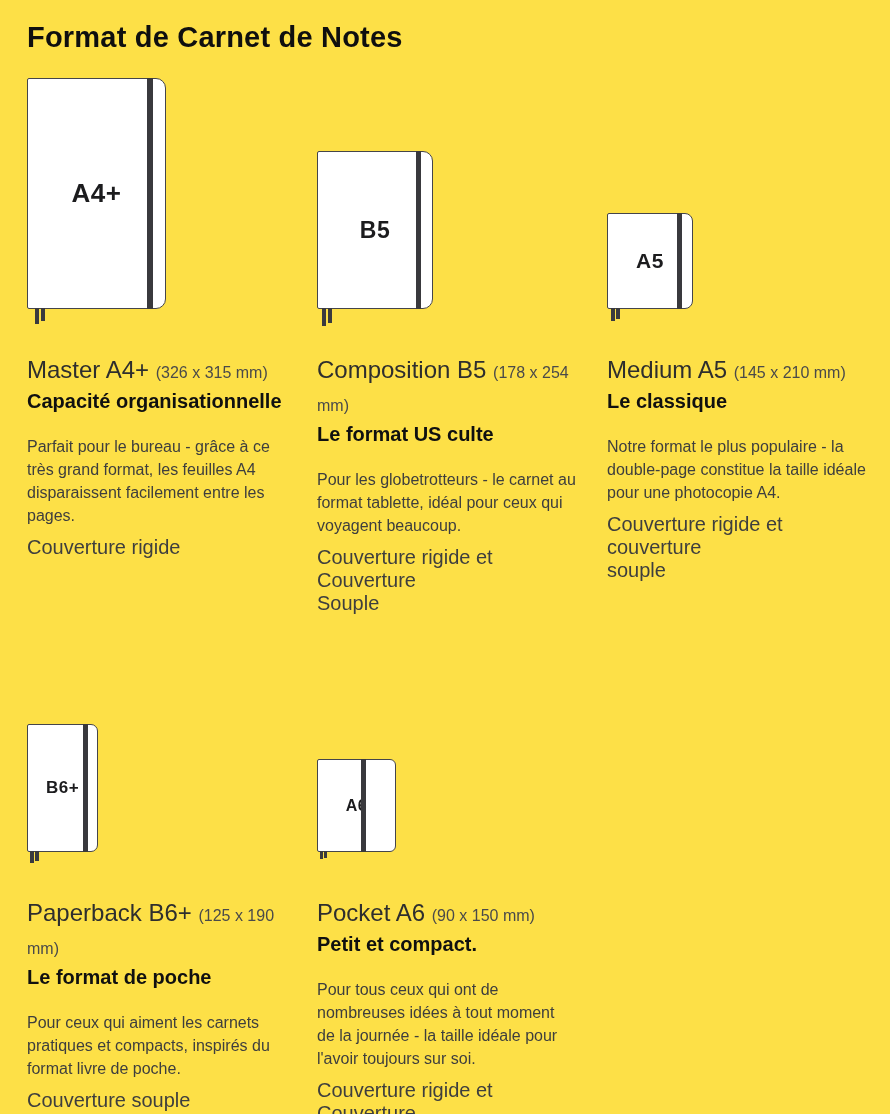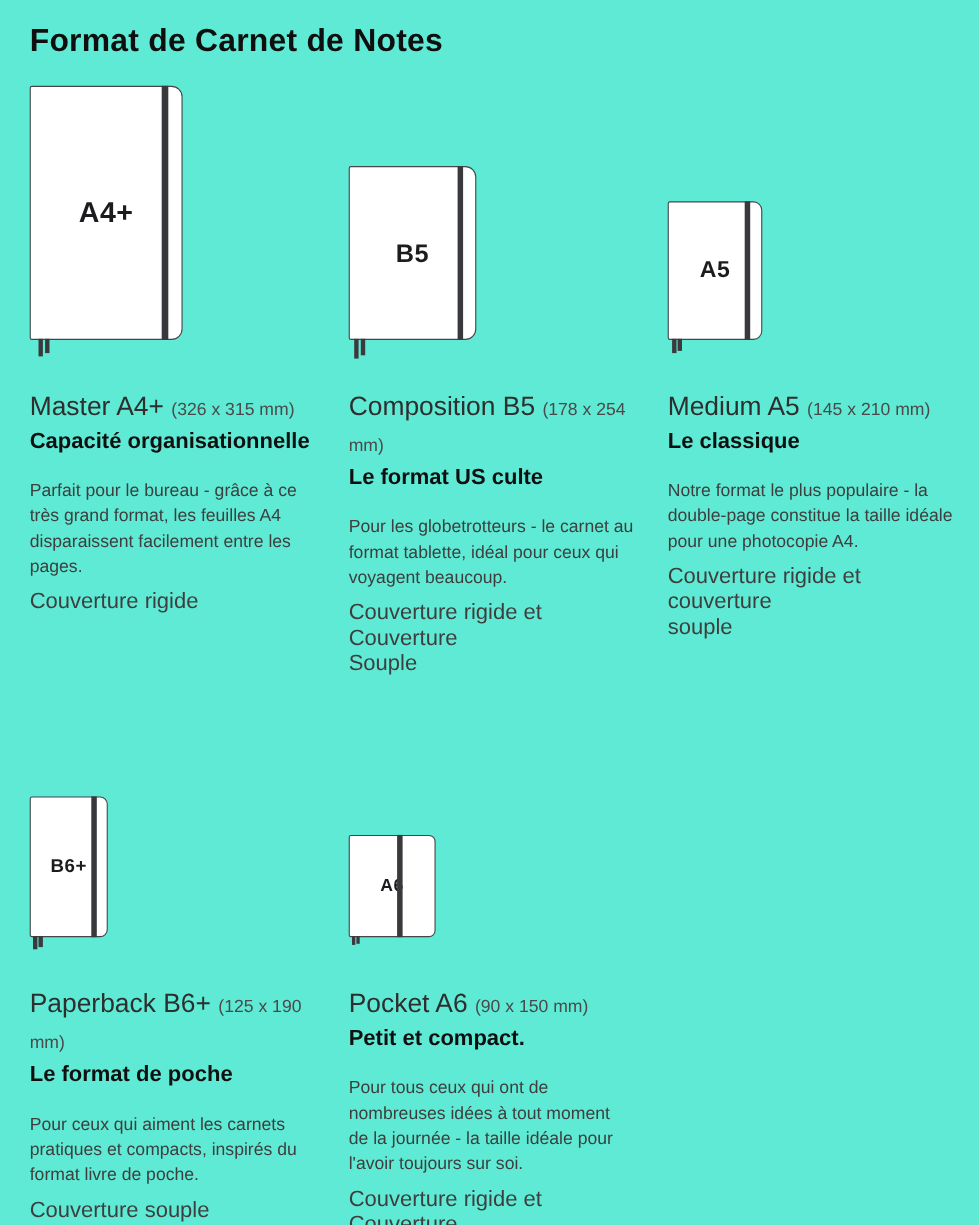--- a/index.html
+++ b/index.html
@@ -3,21 +3,21 @@
 <meta charset="utf-8">
 <style>
   * { box-sizing: border-box; }
   html, body { margin: 0; padding: 0; background: #ffffff; }
   body { font-family: "Liberation Sans", sans-serif; }
   .page {
     position: relative;
     width: 890px;
     height: 1114px;
     padding: 20px 0 0 27px;
-    background: #5eead4;
+    background: #fde047;
     overflow: hidden;
   }
   h1.page-title {
     margin: 0 0 61px 0;
     font-size: 29px;
     line-height: 34px;
     font-weight: bold;
     color: #0f0f0f;
     letter-spacing: 0.2px;
   }
@@ -70,21 +70,21 @@
   .nb-a4plus .band { left: 119px; width: 6px; }
   .nb-a4plus .ribbon-1 { left: 7px;  width: 4px; height: 16px; }
   .nb-a4plus .ribbon-2 { left: 13px; width: 4px; height: 13px; }
 
   .nb-b5 { width: 116px; height: 158px; }
   .nb-b5 .nb-label { font-size: 23px; }
   .nb-b5 .band { left: 98px; width: 5px; }
   .nb-b5 .ribbon-1 { left: 4px;  width: 4px; height: 18px; }
   .nb-b5 .ribbon-2 { left: 10px; width: 4px; height: 15px; }
 
-  .nb-a5 { width: 86px; height: 126px; border-radius: 2px 8px 8px 2px; }
+  .nb-a5 { width: 86px; height: 96px; border-radius: 2px 8px 8px 2px; }
   .nb-a5 .nb-label { font-size: 21px; }
   .nb-a5 .band { left: 69px; width: 5px; }
   .nb-a5 .ribbon-1 { left: 3px; width: 3.5px; height: 13px; }
   .nb-a5 .ribbon-2 { left: 8px; width: 3.5px; height: 11px; }
 
   .nb-b6plus { width: 71px; height: 128px; border-radius: 2px 7px 7px 2px; }
   .nb-b6plus .nb-label { font-size: 17px; }
   .nb-b6plus .band { left: 55px; width: 5px; }
   .nb-b6plus .ribbon-1 { left: 2px; width: 3.5px; height: 12px; }
   .nb-b6plus .ribbon-2 { left: 7px; width: 3.5px; height: 10px; }

